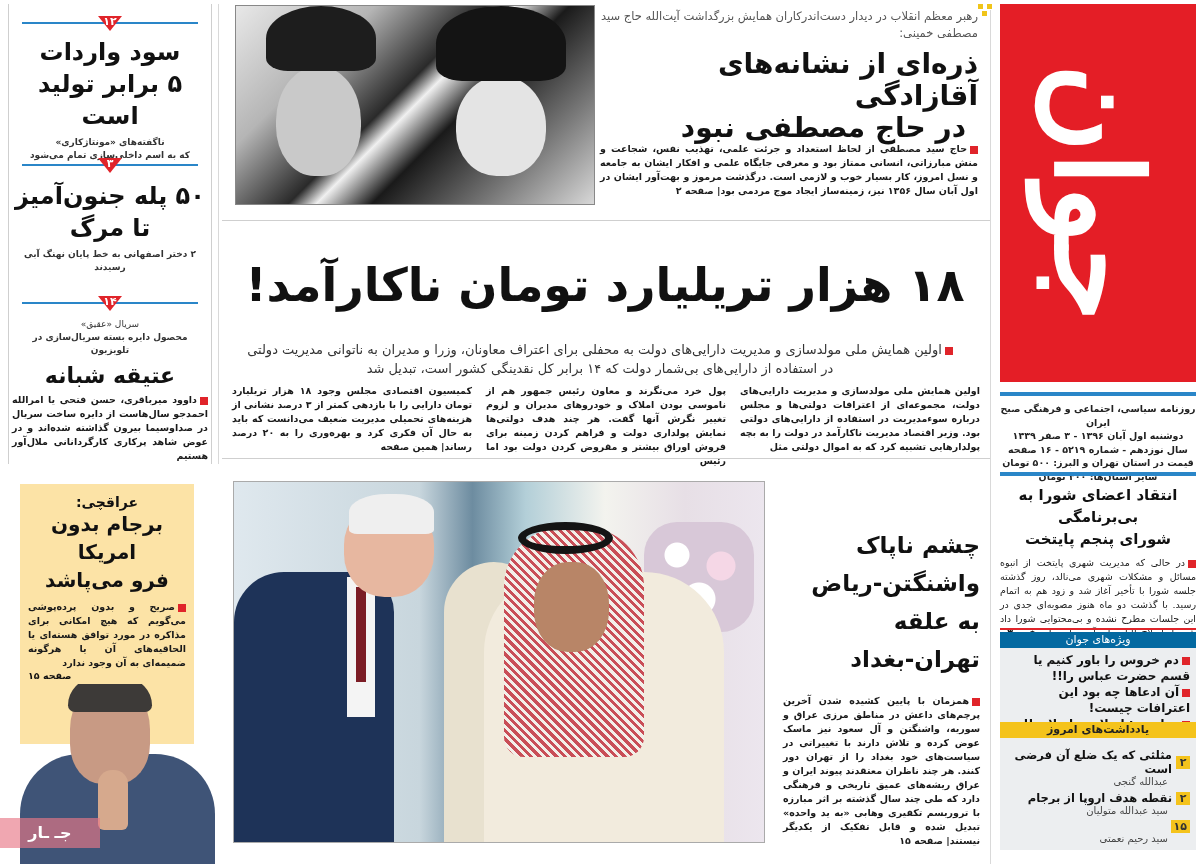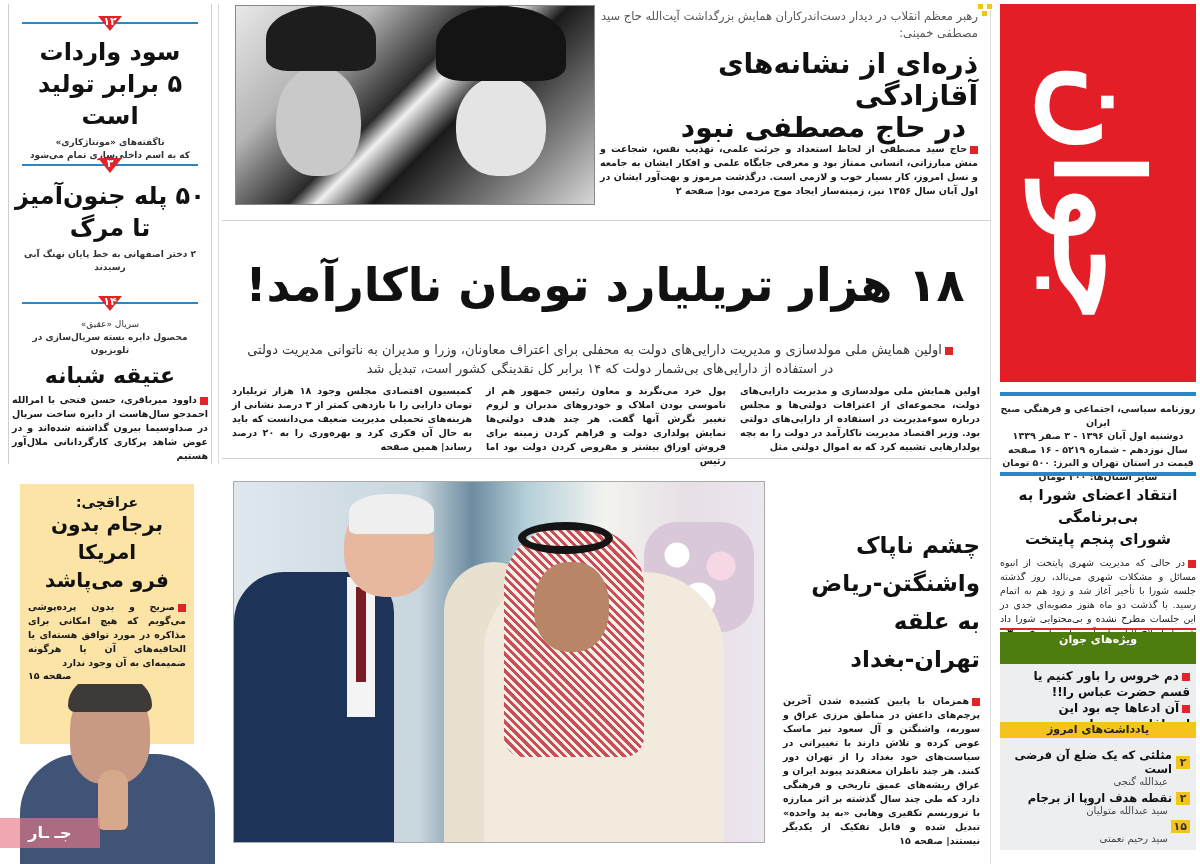--- a/index.html
+++ b/index.html
@@ -17,21 +17,21 @@
   #yellow-dots { left: 978px; top: 4px; width: 16px; height: 16px; }
   #yellow-dots span { position: absolute; width: 5px; height: 5px; background: #f0c419; }
   .blue-rule { height: 4px; background: #2a86c8; }
   #masthead-info { left: 1000px; top: 402px; width: 196px; font-size: 9.5px; line-height: 13.5px; text-align: center; font-weight: bold; color: #222; }
 
   
   #council { left: 1000px; top: 484px; width: 196px; }
   #council h2 { font-size: 15px; line-height: 22px; font-weight: bold; text-align: center; }
   #council .body-text { margin-top: 6px; }
   #javan-features { left: 1000px; top: 632px; width: 196px; background: #eceef0; padding-bottom: 6px; }
-  .red-header { background: #4d7c0f; color: #fff; text-align: center; font-size: 11px; font-weight: bold; height: 32px; line-height: 16px; }
+  .red-header { background: #0369a1; color: #fff; text-align: center; font-size: 11px; font-weight: normal; height: 16px; line-height: 16px; }
   .yellow-header { background: #f4c31c; color: #222; text-align: center; font-size: 11px; font-weight: bold; height: 16px; line-height: 16px; }
   .feature-item { font-size: 12px; font-weight: bold; line-height: 16px; padding: 0 6px; }
   #notes { left: 1000px; top: 722px; width: 196px; background: #eceef0; padding-bottom: 6px; }
   .note-item { padding: 4px 6px 0 6px; }
   .note-line { display: flex; align-items: center; gap: 4px; font-size: 11.5px; font-weight: bold; }
   .note-num { background: #f4c31c; color: #333; font-size: 11px; font-weight: bold; padding: 0 3px; min-width: 14px; text-align: center; }
   .note-author { font-size: 10px; color: #444; padding-right: 22px; }
 
   
   #top-sep { left: 990px; top: 10px; width: 1px; height: 855px; background: #d9d9d9; }

